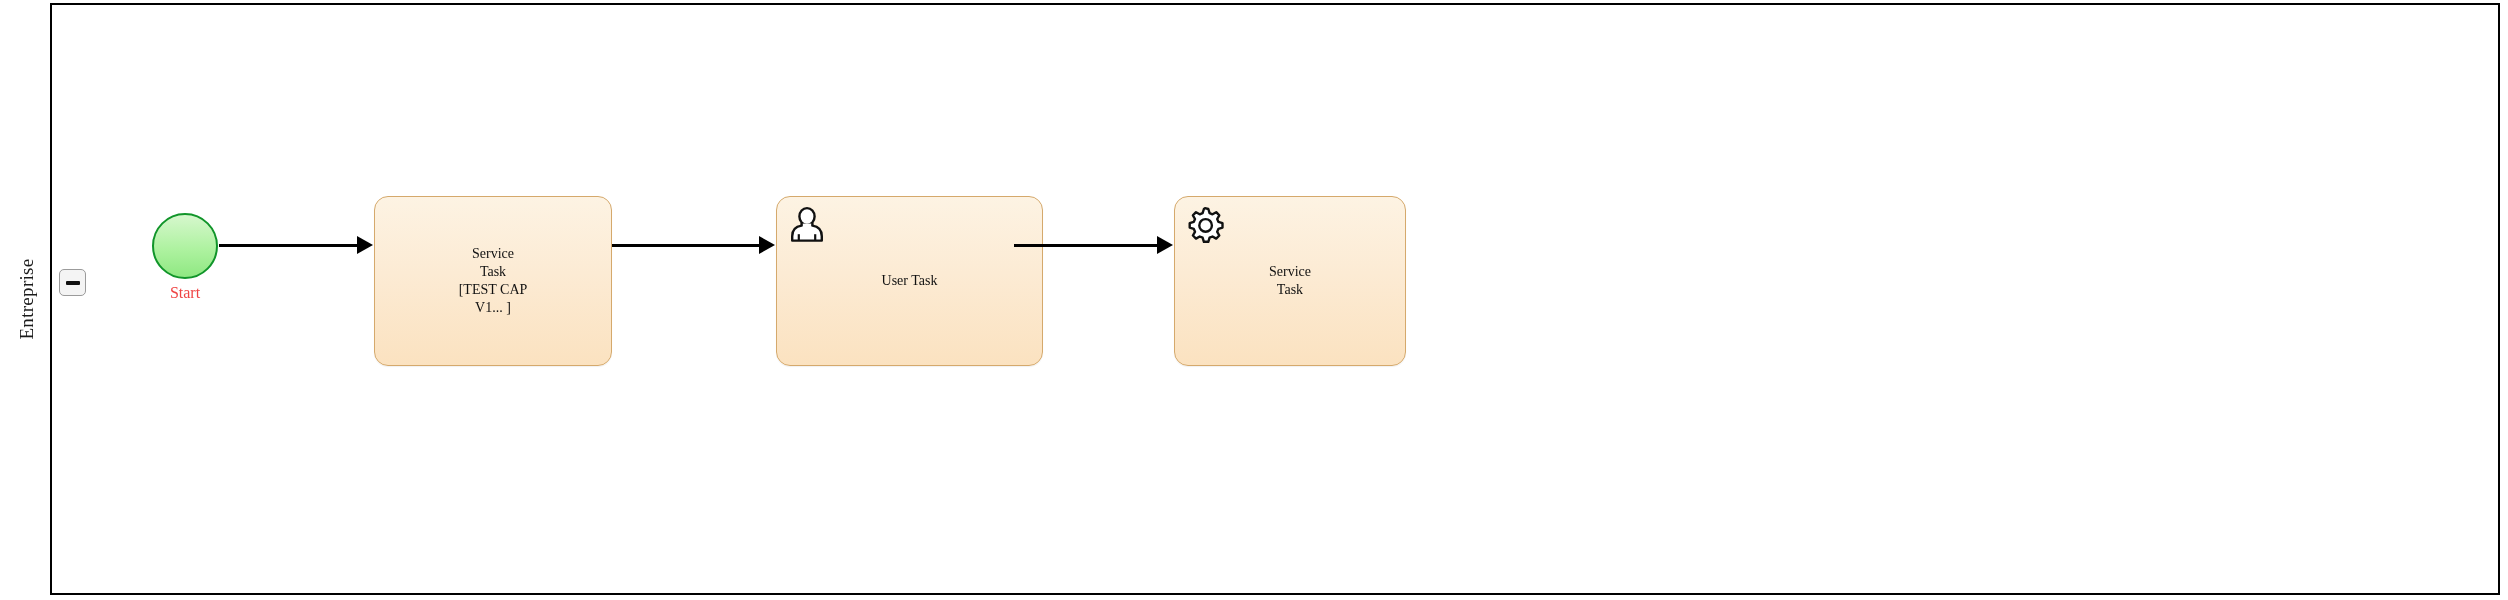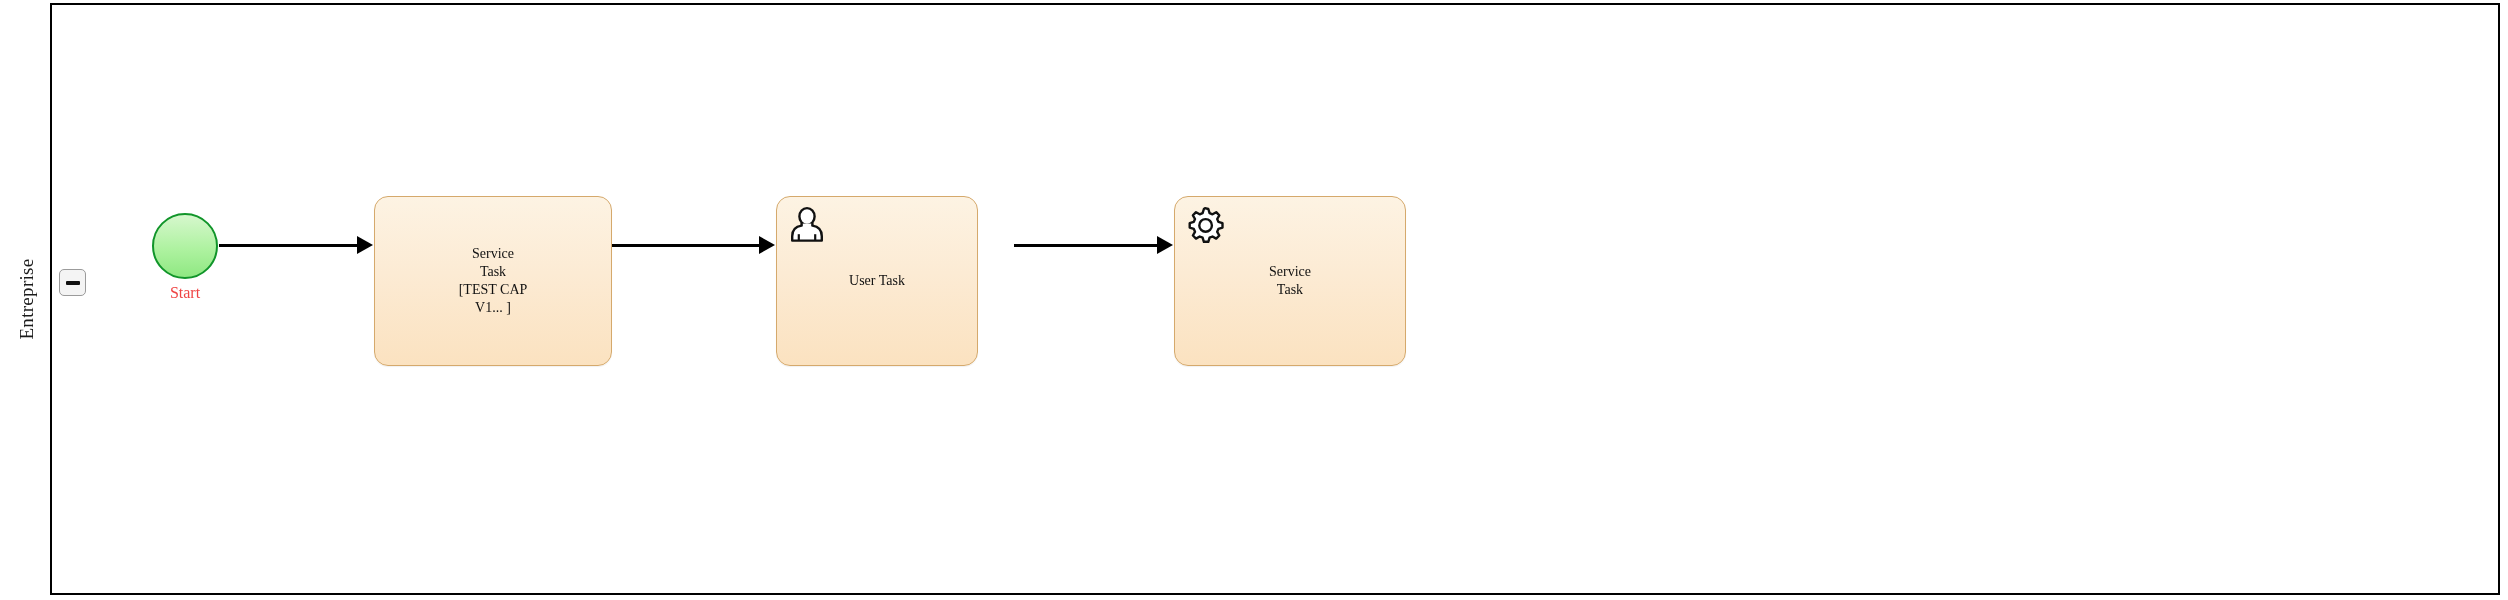--- a/index.html
+++ b/index.html
@@ -188,21 +188,21 @@
   <div class="task" style="left:374px; top:196px; width:238px; height:170px;">
     <span class="task-label">Service
 Task
 [TEST CAP
 V1... ]</span>
   </div>
 
   <div class="flow" style="left:612px; top:244px; width:148px;"></div>
   <div class="arrowhead" style="left:759px; top:236px;"></div>
 
-  <div class="task" style="left:776px; top:196px; width:202px; height:170px;">
+  <div class="task" style="left:776px; top:196px; width:267px; height:170px;">
     <span class="task-icon">
       <svg viewBox="0 0 40 40" width="40" height="40" aria-hidden="true">
 
         <ellipse cx="20" cy="11.5" rx="7.6" ry="8.4" fill="#ffffff" stroke="#111111" stroke-width="2.4"></ellipse>
 
         <path d="M14.6 18.6 L14.6 22.4 L25.4 22.4 L25.4 18.6" fill="#ffffff" stroke="#111111" stroke-width="2.4" stroke-linejoin="round" stroke-linecap="round"></path>
 
         <path d="M14.6 20.6 C7.4 21.6 5.2 25.6 5.2 31.2 L5.2 35.6 L34.8 35.6 L34.8 31.2 C34.8 25.6 32.6 21.6 25.4 20.6" fill="#ffffff" stroke="#111111" stroke-width="2.4" stroke-linejoin="round" stroke-linecap="round"></path>
 
         <line x1="11.8" y1="29.2" x2="11.8" y2="35.6" stroke="#111111" stroke-width="2.2"></line>

